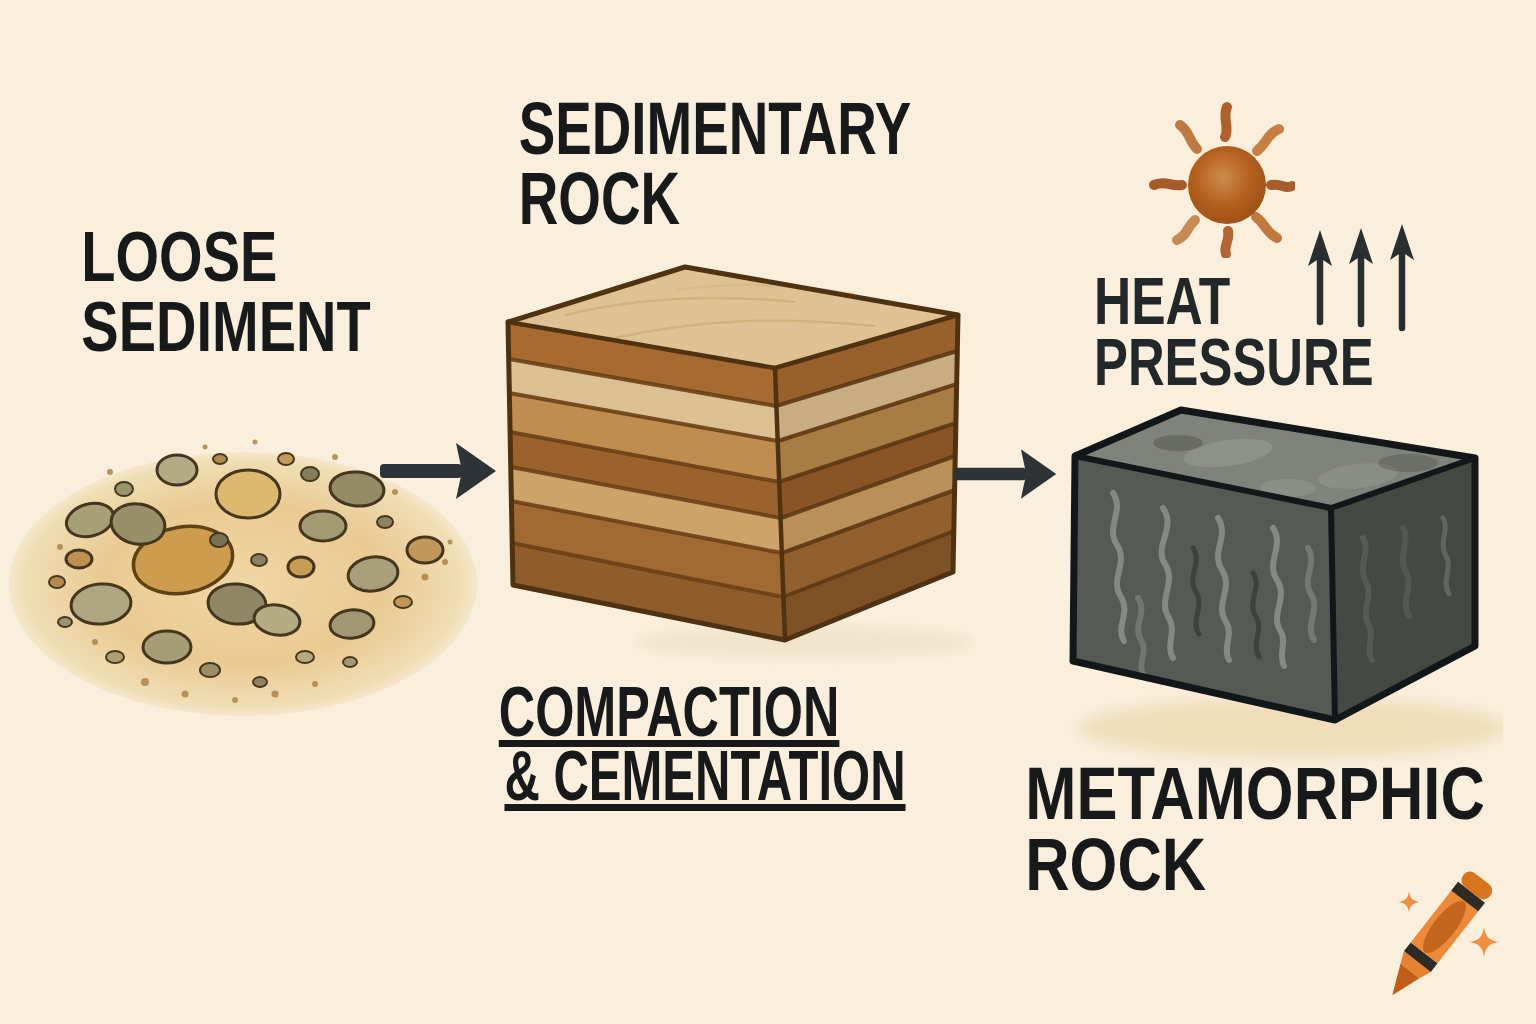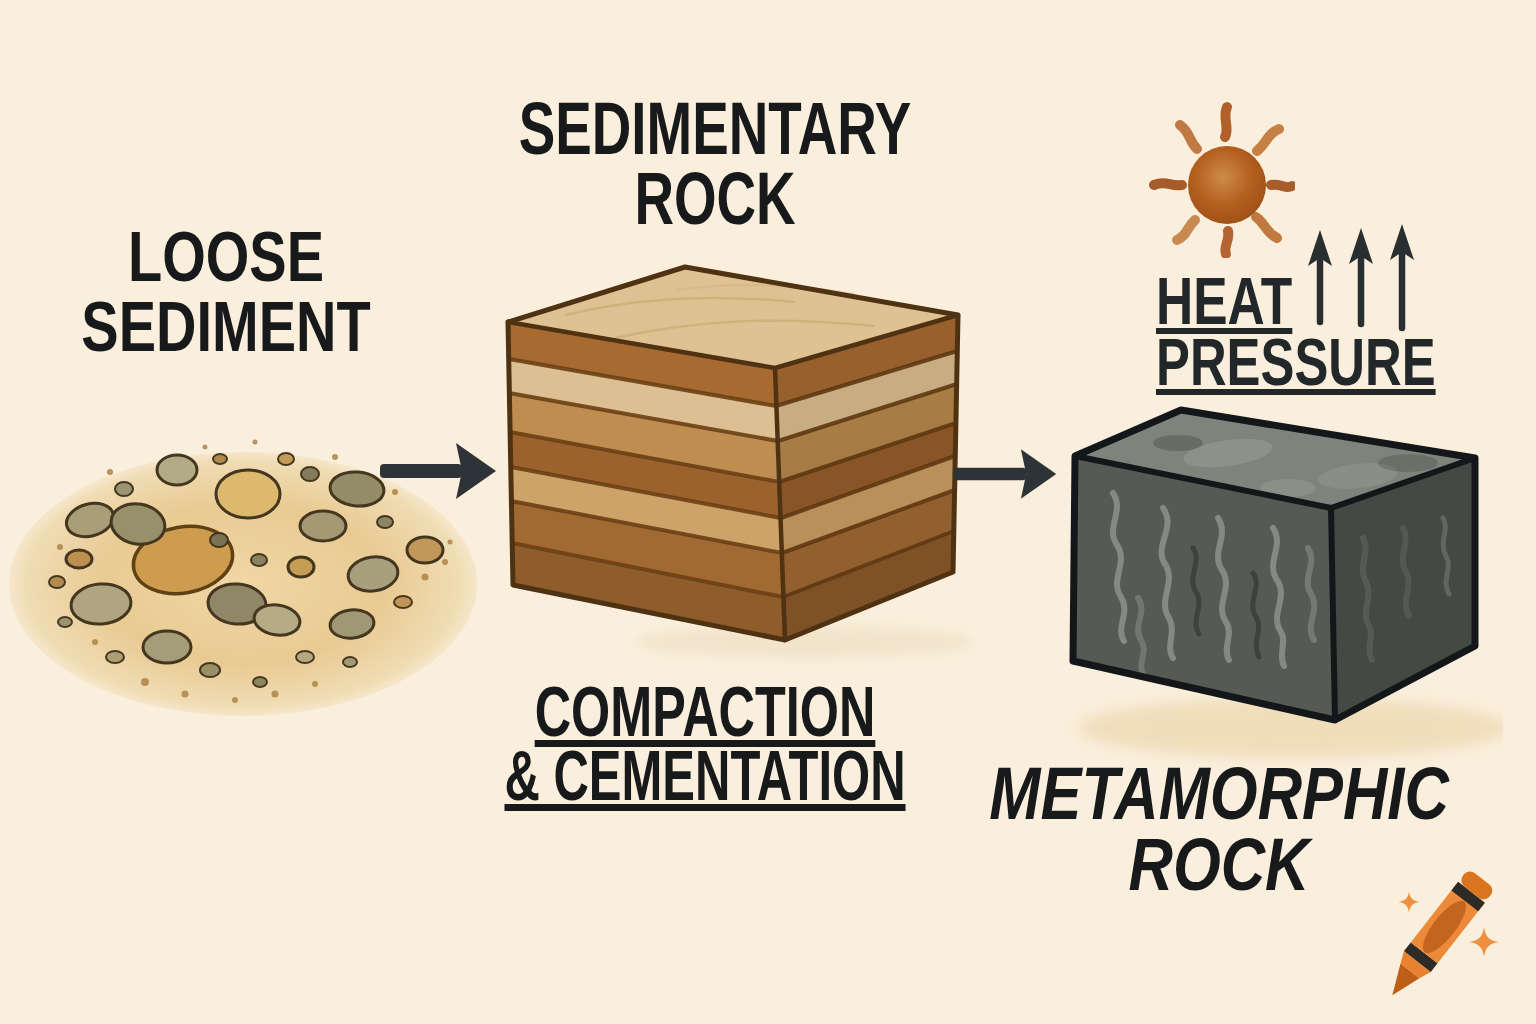--- a/index.html
+++ b/index.html
@@ -14,21 +14,20 @@
     background:var(--bg);
     font-family:"Liberation Sans","DejaVu Sans",sans-serif;
   }
   .canvas{position:relative;width:1536px;height:1024px;background:var(--bg);}
   .abs{position:absolute;}
   .label{
     position:absolute;
     font-weight:700;
     color:var(--ink);
     white-space:nowrap;
-    text-align:center;
   }
   .label .line{display:block;}
   .centered{transform:translateX(-50%);}
   .lbl-loose .line{font-size:70px;line-height:70px;transform:scaleX(.80);}
   .lbl-sed  .line{font-size:74px;line-height:70px;transform:scaleX(.74);}
   .lbl-comp .line{font-size:70px;line-height:64px;}
   .lbl-comp .l1{transform:scaleX(.72);}
   .lbl-comp .l2{transform:scaleX(.70);}
   .lbl-met  .line{font-size:74px;line-height:71px;transform:scaleX(.83);}
   .lbl-hp{color:var(--ink2);text-align:left;}
@@ -81,21 +80,21 @@
     <g>
       <path d="M61,38 L61,106" stroke-width="6.5" stroke-linecap="round" fill="none"></path>
       <polygon points="61,10 49,46 61,38 73,46" stroke="none"></polygon>
     </g>
     <g>
       <path d="M102,34 L102,110" stroke-width="6.5" stroke-linecap="round" fill="none"></path>
       <polygon points="102,6 90,42 102,34 114,42" stroke="none"></polygon>
     </g>
   </svg>
 
-  <div class="label lbl-hp" style="left:1156px;top:271px;text-decoration:underline;">
+  <div class="label lbl-hp" style="left:1094px;top:271px;">
     <span class="line l1">HEAT</span>
     <span class="line l2">PRESSURE</span>
   </div>
 
   <svg class="abs" style="left:5px;top:432px;" width="490" height="298" viewBox="0 0 490 298">
     <defs>
       <radialGradient id="sandG" cx="50%" cy="50%" r="55%">
         <stop offset="0%" stop-color="#F0D7A6"></stop>
         <stop offset="55%" stop-color="#E9CA92"></stop>
         <stop offset="85%" stop-color="#F0DDB5"></stop>
@@ -269,21 +268,21 @@
       <path d="M17,58 L123,12 L417,60 L417,248 L277,322 L15,263 Z" stroke-width="7"></path>
       <path d="M17,58 L273,110 L417,60 M273,110 L277,322" stroke-width="6"></path>
     </g>
   </svg>
 
   <div class="label lbl-comp centered" style="left:705px;top:680px;text-decoration:underline;">
     <span class="line l1">COMPACTION</span>
     <span class="line l2">&amp; CEMENTATION</span>
   </div>
 
-  <div class="label lbl-met centered" style="left:1219px;top:758px;font-style:italic;">
+  <div class="label lbl-met centered" style="left:1255px;top:758px;">
     <span class="line">METAMORPHIC</span>
     <span class="line">ROCK</span>
   </div>
 
   <svg class="abs" style="left:1362px;top:858px;" width="170" height="160" viewBox="0 0 170 160">
     <g transform="translate(80,72) rotate(-52)">
       <polygon points="-52,-12 -82,1 -52,12" fill="#C05E18"></polygon>
       <polygon points="-52,-12 -40,-17 -40,17 -52,12" fill="#E88230"></polygon>
       <rect x="-40" y="-17" width="11" height="34" fill="#2E2A26"></rect>
       <rect x="-29" y="-17" width="76" height="34" fill="#ED8A3A"></rect>

